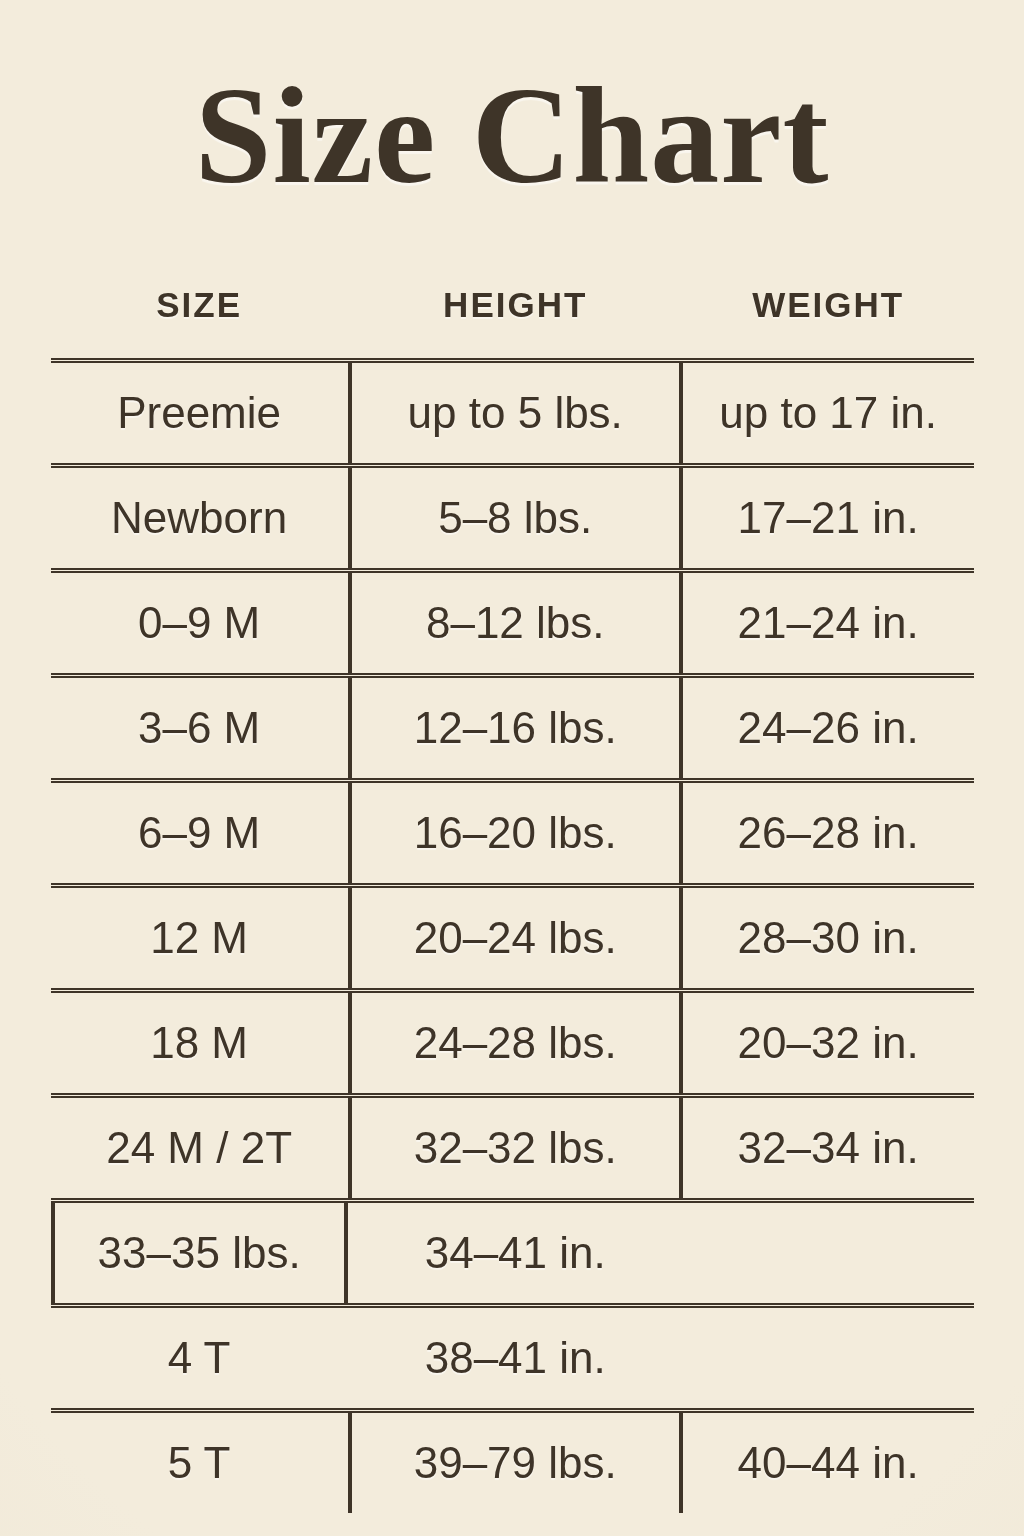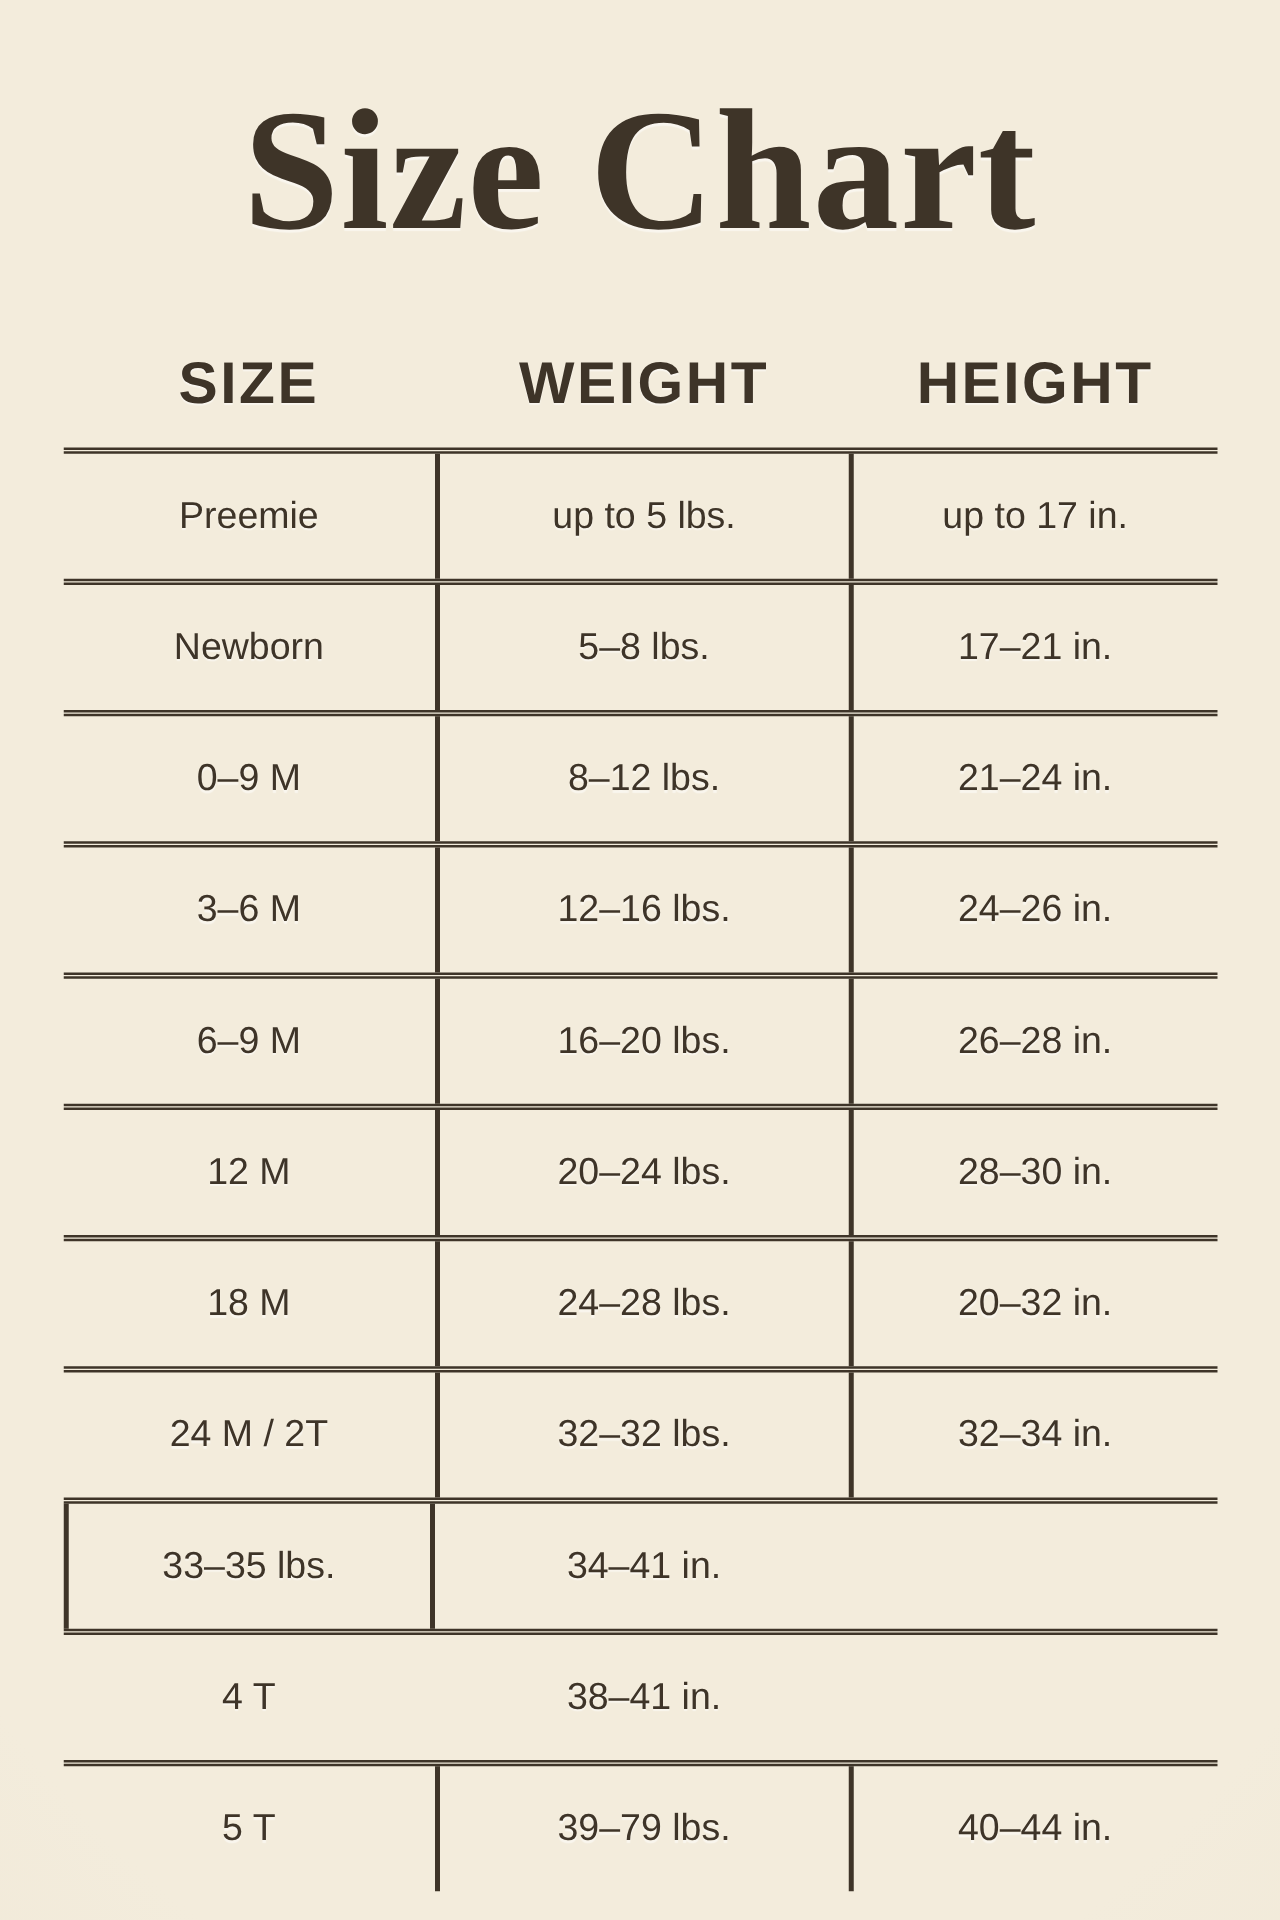--- a/index.html
+++ b/index.html
@@ -38,51 +38,51 @@
     width: 923px;
     margin: 0 auto;
   }
   .grid-row {
     display: grid;
     grid-template-columns: 32.2% 36.3% 31.5%;
   }
   .header-row .cell {
     height: 106px;
     font-weight: 700;
-    font-size: 47px;
+    font-size: 35px;
     letter-spacing: 2px;
   }
   .cell {
     height: 100px;
     display: flex;
     align-items: center;
     justify-content: center;
-    font-size: 30px;
+    font-size: 44px;
     white-space: nowrap;
     text-shadow: 0 2px 1px var(--hilite);
   }
   .body-row {
     border-top: 5px double var(--ink);
   }
   .body-row .cell-weight {
     border-left: 4px solid var(--ink);
     border-right: 4px solid var(--ink);
   }
 </style>
 </head>
 <body>
 
 <div class="page">
   <h1 class="title">Size Chart</h1>
 
   <div class="table">
     <div class="grid-row header-row">
       <div class="cell">SIZE</div>
+      <div class="cell">HEIGHT</div>
       <div class="cell">WEIGHT</div>
-      <div class="cell">HEIGHT</div>
     </div>
 
     <div class="grid-row body-row">
       <div class="cell cell-size">Preemie</div>
       <div class="cell cell-weight">up to 5 lbs.</div>
       <div class="cell cell-height">up to 17 in.</div>
     </div>
     <div class="grid-row body-row">
       <div class="cell cell-size">Newborn</div>
       <div class="cell cell-weight">5–8 lbs.</div>

